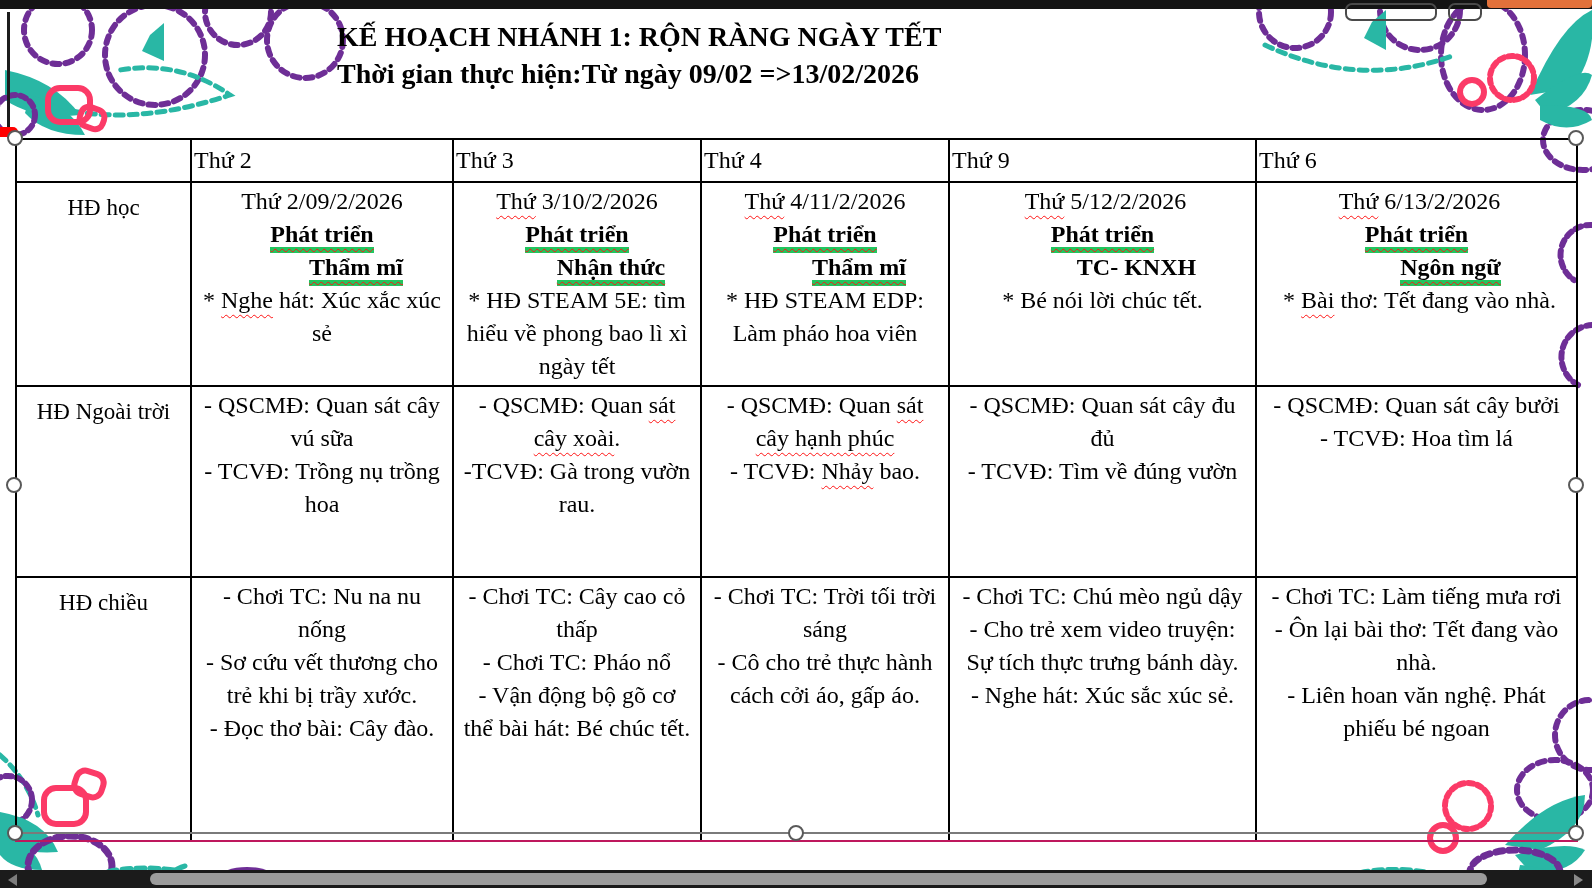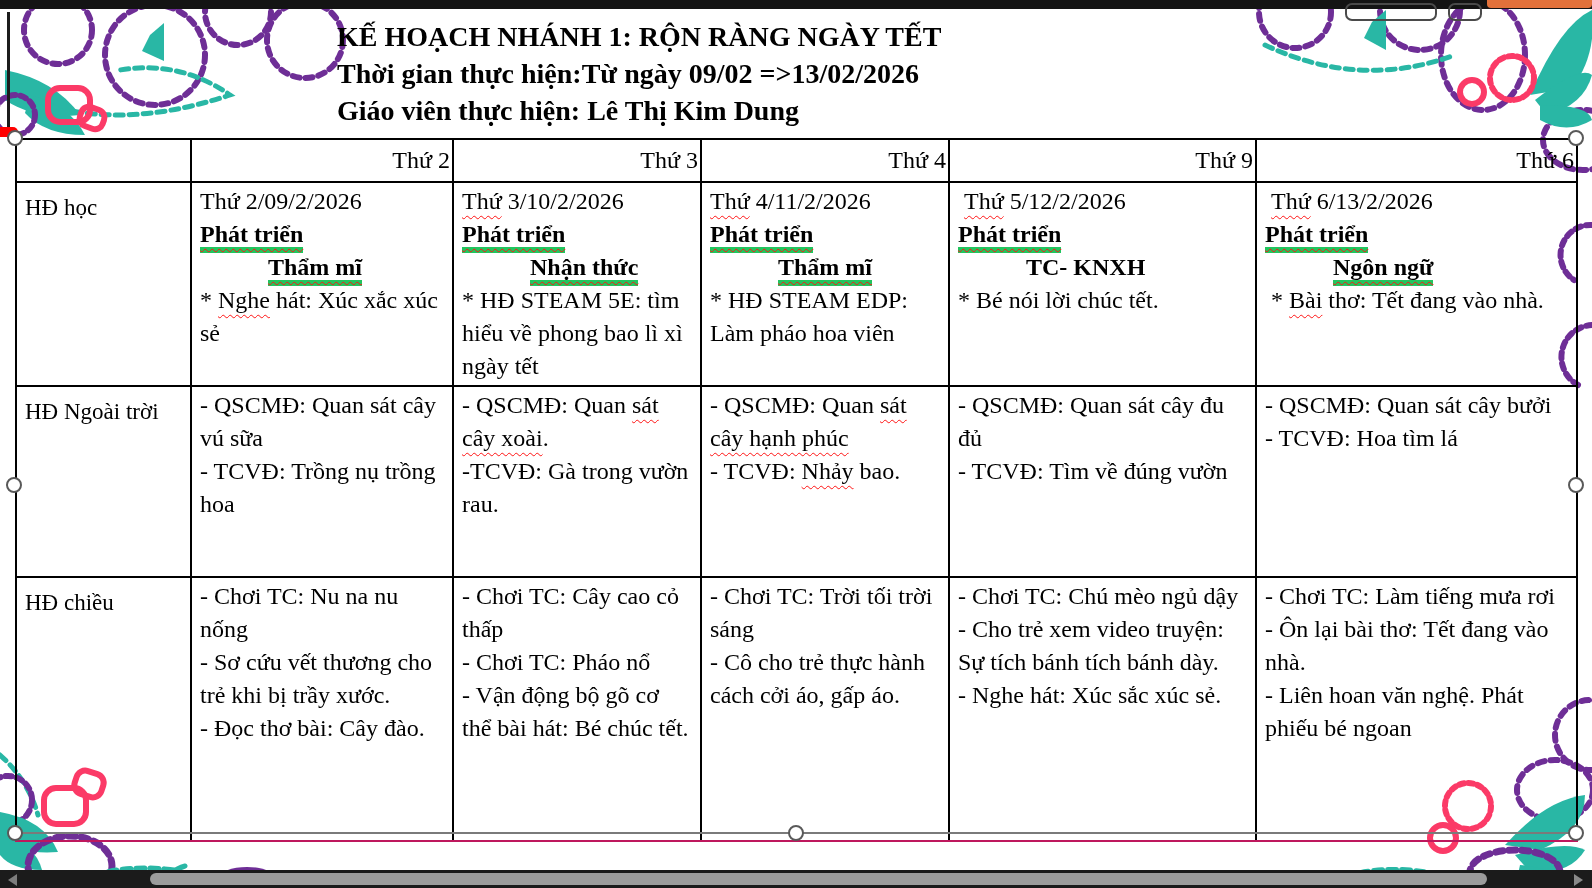--- a/index.html
+++ b/index.html
@@ -13,22 +13,22 @@
   .topbar .btn-orange{position:absolute;top:0;height:8px;border-radius:0 0 4px 4px;background:#e2713a;}
   .left-sliver{position:absolute;left:7px;top:12px;width:3px;height:126px;background:#1c1c1c;z-index:4;}
   .red-anchor{position:absolute;left:0;top:127px;width:18px;height:10px;background:#f00;border-radius:0 6px 6px 0;z-index:7;}
 
   
   .title-block{position:absolute;left:337px;top:18px;z-index:3;}
   .title-block div{font-weight:bold;font-size:28px;line-height:37px;white-space:nowrap;}
 
   
   #doc-table{position:absolute;left:15px;top:138px;border-collapse:collapse;table-layout:fixed;z-index:2;background:transparent;}
-  #doc-table th,#doc-table td{border:2px solid #000;vertical-align:top;padding:2px 8px 2px 8px;font-size:24px;line-height:33px;background:transparent;overflow:hidden;}
-  #doc-table thead th{text-align:right;font-weight:normal;padding:4px 2px;}
+  #doc-table th,#doc-table td{border:2px solid #000;vertical-align:top;padding:2px 8px 2px 8px;font-size:24px;line-height:33px;background:transparent;overflow:hidden;text-align:center;}
+  #doc-table thead th{text-align:left;font-weight:normal;padding:4px 2px;}
   #doc-table td.rowlabel{padding-top:8px;font-size:23px;}
   #doc-table tr.last td{border-bottom:2px solid #be185d;}
   .line{min-height:33px;}
   .line.i{padding-left:68px;}
   .b{font-weight:bold;}
   .u{border-bottom:6px solid #22c55e;}
   .w{text-decoration:underline;text-decoration-style:wavy;text-decoration-color:#ff1414;text-decoration-thickness:1px;text-underline-offset:6px;}
 
   
   .handle{position:absolute;width:12px;height:12px;border:2px solid #595959;border-radius:50%;background:#fff;z-index:8;margin:-8px 0 0 -8px;}
@@ -113,21 +113,20 @@
         <path d="M1520 865 q 45 5 50 23 l -55 0 z" fill="#29b7a5" stroke="none"></path>
         <ellipse cx="1515" cy="872" rx="45" ry="22" stroke="#6e2e96" stroke-width="7" stroke-dasharray="7 6"></ellipse>
         <path d="M1320 885 q 55 -22 108 -12 q -28 15 -75 15" stroke="#29b7a5" stroke-width="6" stroke-dasharray="8 6"></path>
       </g>
     </g>
   </svg>
 
   <div class="title-block">
     <div>KẾ HOẠCH NHÁNH 1: RỘN RÀNG NGÀY TẾT</div>
     <div>Thời gian thực hiện:Từ ngày 09/02 =&gt;13/02/2026</div>
-    <div>Giáo viên thực hiện: Lê Thị Kim Dung</div>
   </div>
 
   <table id="doc-table">
       <colgroup>
         <col style="width: 175px;">
         <col style="width: 262px;">
         <col style="width: 248px;">
         <col style="width: 248px;">
         <col style="width: 307px;">
         <col style="width: 321px;">
@@ -210,21 +209,21 @@
             <div class="line"><span class="">- Chơi TC: Cây cao cỏ thấp</span></div>
             <div class="line"><span class="">- Chơi TC: Pháo nổ</span></div>
             <div class="line"><span class="">- Vận động bộ gõ cơ thể bài hát: Bé chúc tết.</span></div>
           </td>
           <td>
             <div class="line"><span class="">- Chơi TC: Trời tối trời sáng</span></div>
             <div class="line"><span class="">- Cô cho trẻ thực hành cách cởi áo, gấp áo.</span></div>
           </td>
           <td>
             <div class="line"><span class="">- Chơi TC: Chú mèo ngủ dậy</span></div>
-            <div class="line"><span class="">- Cho trẻ xem video truyện: Sự tích bánh tích bánh dày.</span></div>
+            <div class="line"><span class="">- Cho trẻ xem video truyện: Sự tích thực trưng bánh dày.</span></div>
             <div class="line"><span class="">- Nghe hát: Xúc sắc xúc sẻ.</span></div>
           </td>
           <td>
             <div class="line"><span class="">- Chơi TC: Làm tiếng mưa rơi</span></div>
             <div class="line"><span class="">- Ôn lại bài thơ: Tết đang vào nhà.</span></div>
             <div class="line"><span class="">- Liên hoan văn nghệ. Phát phiếu bé ngoan</span></div>
           </td>
         </tr>
       </tbody>
     </table>

